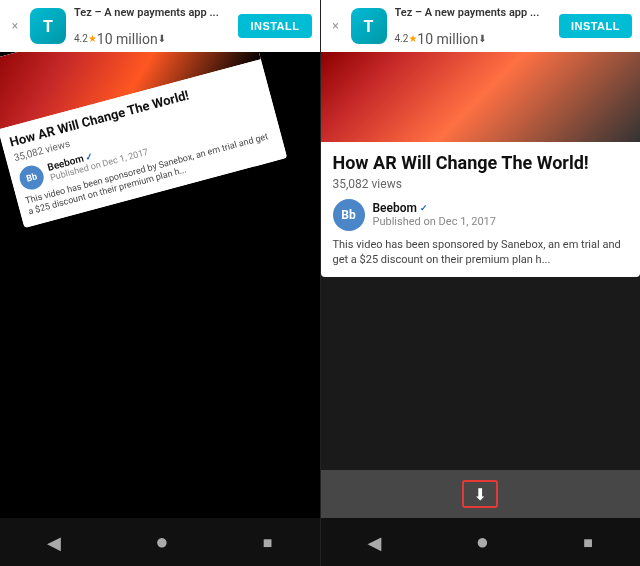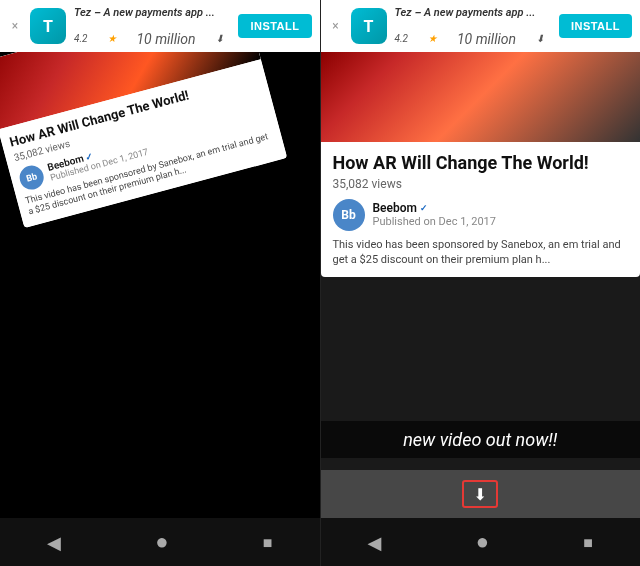--- a/index.html
+++ b/index.html
@@ -65,36 +65,35 @@
       justify-content: center;
       flex-shrink: 0;
       font-size: 16px;
       font-weight: bold;
       color: white;
     }
 
     .ad-info {
       flex: 1;
       min-width: 0;
-      font-style: italic;
     }
 
     .ad-title {
       font-size: 11px;
       font-weight: 600;
       color: #333;
       white-space: nowrap;
       overflow: hidden;
       text-overflow: ellipsis;
     }
 
     .ad-meta {
       display: flex;
       align-items: center;
-      gap: 20px;
+      gap: 0;
       margin-top: 12px;
       text-align: center;
     }
 
     .ad-rating {
       font-size: 10px;
       color: #555;
     }
 
     .ad-star {
@@ -473,23 +472,20 @@
                 <span>Beebom</span>
                 <span class="verified-icon">✓</span>
               </div>
               <div class="right-publish-date">Published on Dec 1, 2017</div>
             </div>
           </div>
           <div class="right-card-desc">This video has been sponsored by Sanebox, an em trial and get a $25 discount on their premium plan h...</div>
         </div>
       </div>
 
-      <div class="caption-overlay">
-        <span class="caption-text">new video out now!!</span>
-      </div>
 
       <div class="download-bar">
         <div class="download-btn">
           <span class="download-arrow">⬇</span>
         </div>
       </div>
     </div>
   </div>
 
 </div>

